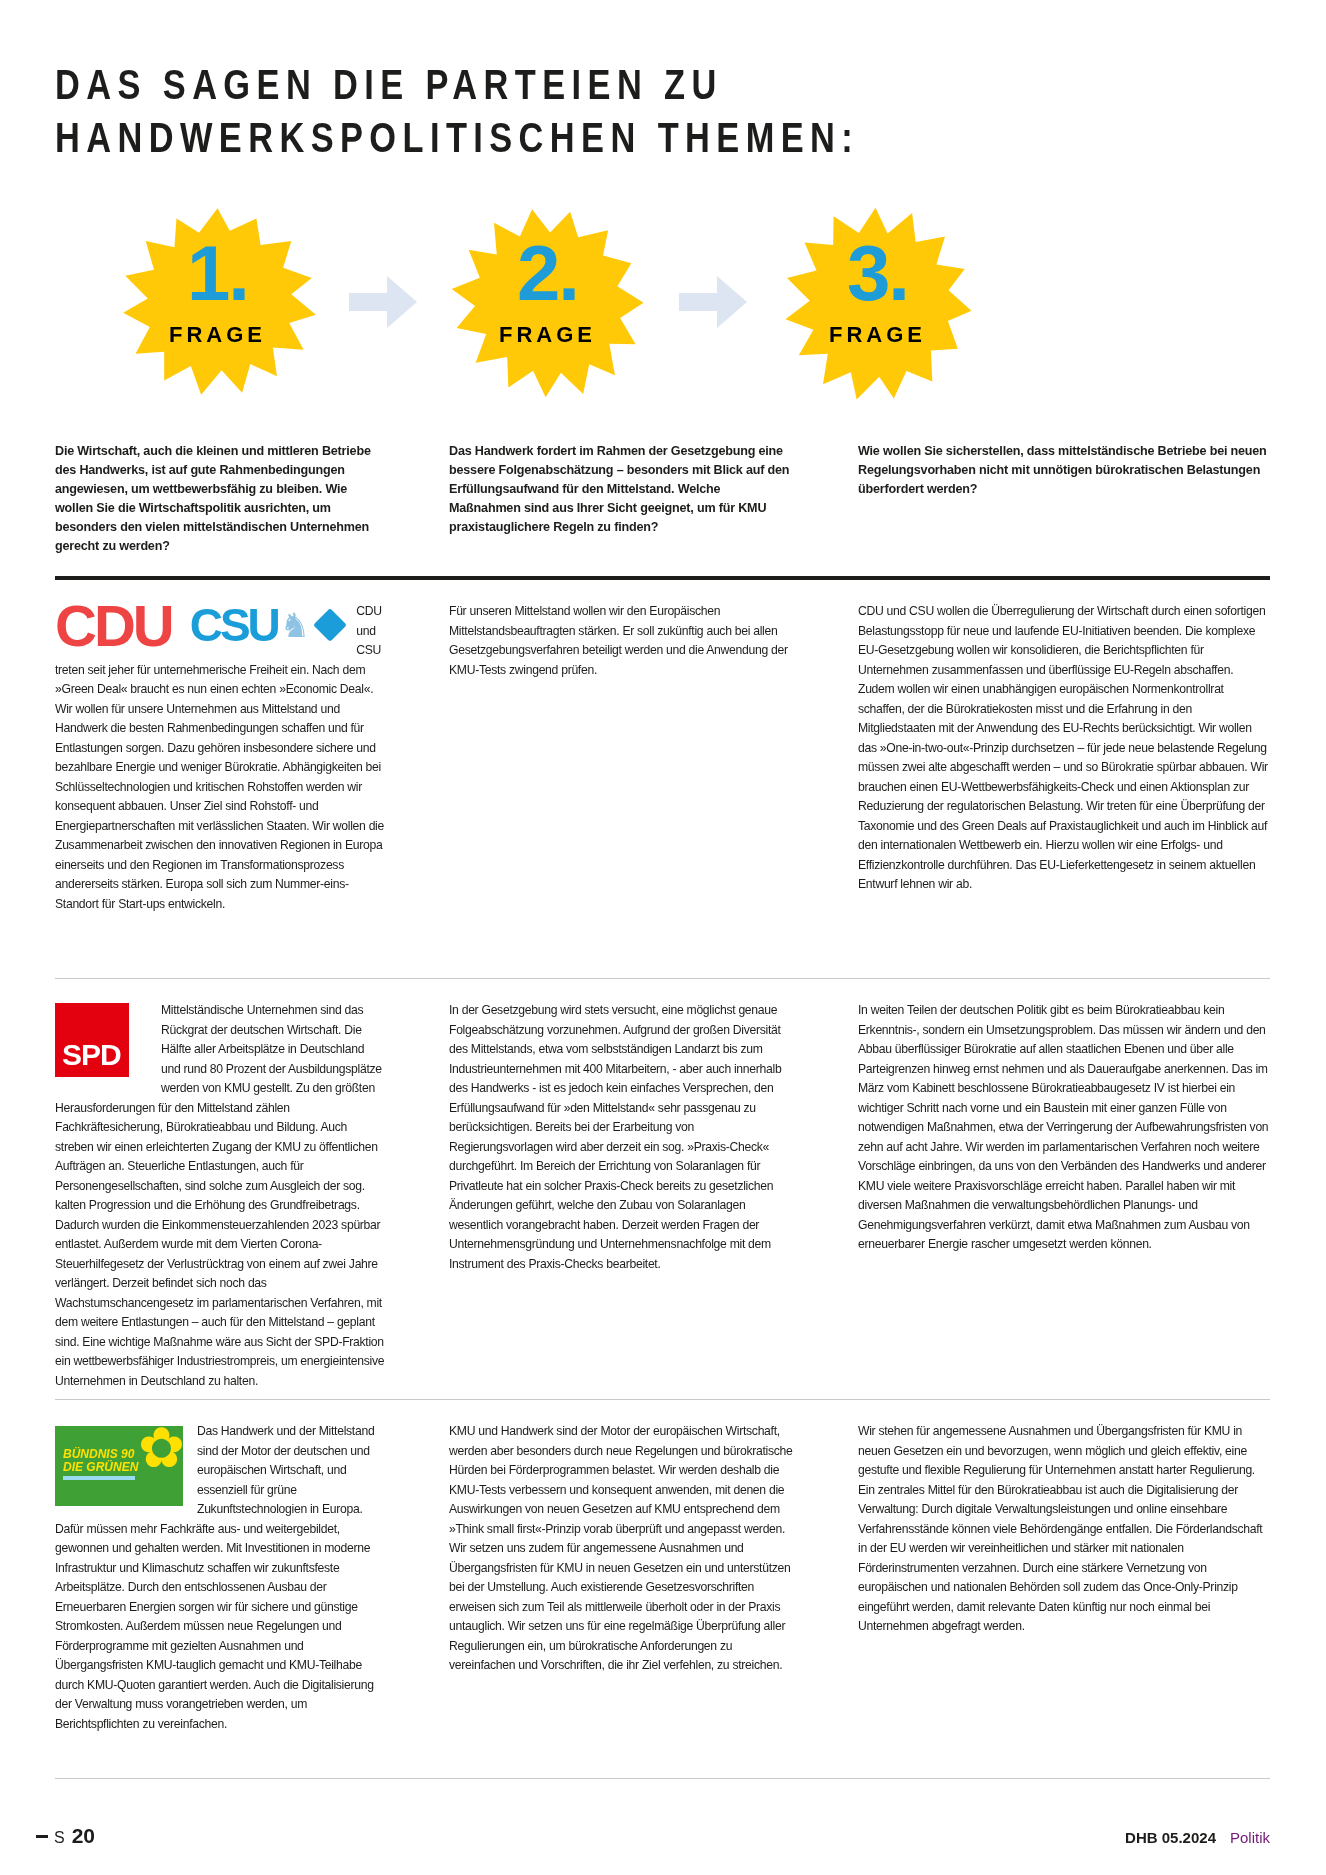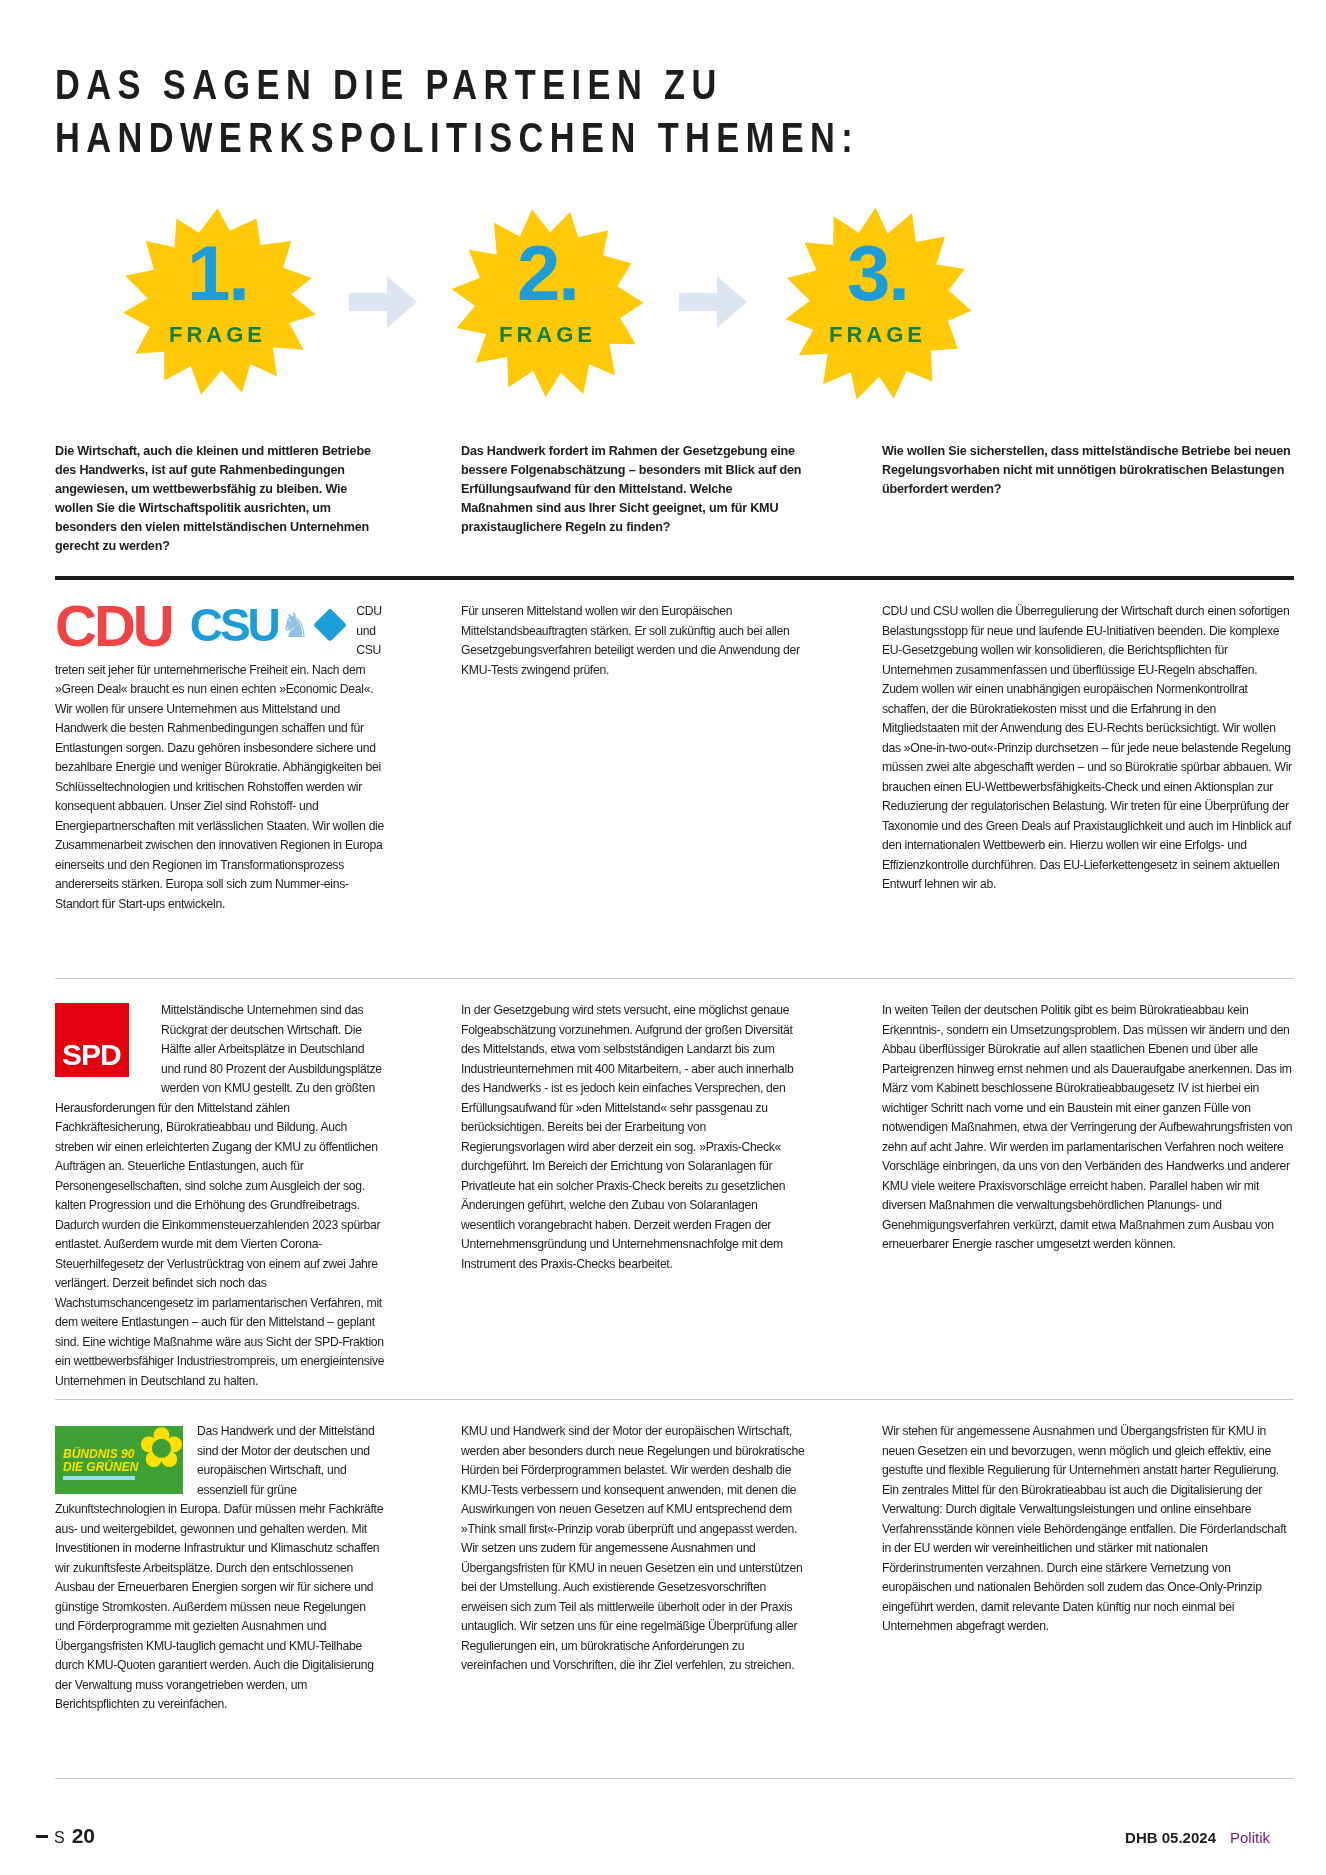--- a/index.html
+++ b/index.html
@@ -5,21 +5,21 @@
   html,body{margin:0;padding:0;background:#e8e8e8;}
   .page{
     position:relative;
     width:1326px;height:1875px;
     margin:0 auto;
     background:#ffffff;
     font-family:"Liberation Sans",sans-serif;
     color:#1d1d1b;
     overflow:hidden;
   }
-  .content{padding:0 32px 0 55px;}
+  .content{padding:0 56px 0 55px;}
 
   
   h1.title{
     margin:58px 0 0 0;
     font-size:43px;
     line-height:53px;
     font-weight:700;
     letter-spacing:8px;
     transform:scaleX(0.80);
     transform-origin:left top;
@@ -44,21 +44,21 @@
     text-align:center;
     font-size:78px;font-weight:800;
     color:#1e9cd8;
     letter-spacing:-2px;
     line-height:1;
   }
   .badge .badge-label{
     position:absolute;left:0;top:122px;width:100%;
     text-align:center;
     font-size:22px;font-weight:800;
-    color:#15803d;
+    color:#000000;
     letter-spacing:4px;
   }
   .badge.r2 svg{transform:rotate(40deg);}
   .badge.r3 svg{transform:rotate(95deg);}
 
   .arrow{
     flex:0 0 auto;
     width:125px;height:205px;
     display:flex;align-items:center;justify-content:center;
   }
@@ -133,21 +133,21 @@
     position:relative;
   }
   .spd-logo span{
     position:absolute;left:7px;bottom:5px;
     color:#ffffff;font-size:30px;font-weight:800;letter-spacing:-1px;
   }
 
   
   .gruene-logo{
     float:left;
-    width:128px;height:68px;
+    width:128px;height:80px;
     background:#3fa135;
     margin:4px 14px 6px 0;
     position:relative;
     overflow:hidden;
   }
   .gruene-logo .gl-text{
     position:absolute;left:8px;top:22px;
     color:#ffe000;
     font-size:12px;font-weight:800;font-style:italic;
     line-height:13px;letter-spacing:0;

